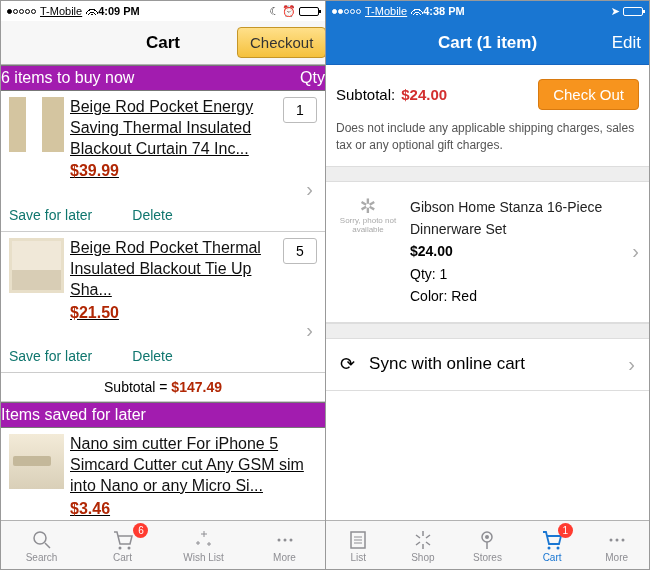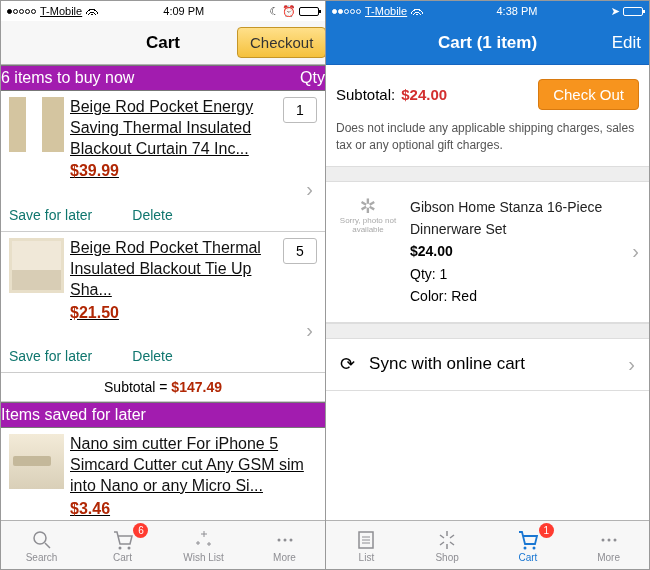--- a/index.html
+++ b/index.html
@@ -4,21 +4,21 @@
 <style>
 * { margin: 0; padding: 0; box-sizing: border-box; font-family: -apple-system, "Helvetica Neue", Arial, sans-serif; }
 body { background: #fff; width: 650px; height: 570px; display: flex; border: 1px solid #999; }
 .phone { width: 50%; height: 100%; display: flex; flex-direction: column; background: #fff; position: relative; }
 .phone + .phone { border-left: 1px solid #999; }
 
 
 .status { height: 20px; display: flex; align-items: center; font-size: 11px; padding: 0 6px; color: #000; }
 .status.blue { background: #1976d2; color: #fff; }
 .status .carrier { flex: 0 0 auto; display: flex; align-items: center; gap: 4px; text-decoration: underline; }
-.status .time { flex: 1; text-align: center; font-weight: 400; }
+.status .time { flex: 1; text-align: left; font-weight: 700; }
 .status .right { flex: 0 0 auto; display: flex; align-items: center; gap: 3px; }
 .dots { display: flex; gap: 1px; }
 .dot { width: 5px; height: 5px; border-radius: 50%; border: 1px solid currentColor; }
 .dot.f { background: currentColor; }
 .wifi::before { content: ""; display: inline-block; width: 12px; height: 10px; background: radial-gradient(circle at 50% 110%, currentColor 2px, transparent 2px), radial-gradient(circle at 50% 110%, transparent 3px, currentColor 3px, currentColor 4px, transparent 4px), radial-gradient(circle at 50% 110%, transparent 6px, currentColor 6px, currentColor 7px, transparent 7px); }
 .battery { width: 20px; height: 9px; border: 1px solid currentColor; border-radius: 2px; position: relative; }
 .battery::after { content: ""; position: absolute; right: -3px; top: 2px; width: 2px; height: 3px; background: currentColor; }
 .battery .fill { height: 100%; background: currentColor; }
 .battery.red .fill { background: #ff3b30; }
 
@@ -259,20 +259,28 @@
         <span>List</span>
       </div>
     <div class="tab">
         <svg viewBox="0 0 24 24">
           <g stroke="currentColor" stroke-width="1.5">
             <path d="M12 3v5M12 16v5M5 7l4 3M15 14l4 3M5 17l4-3M15 10l4-3"></path>
           </g>
         </svg>
         <span>Shop</span>
       </div>
+    <div class="tab">
+        <svg viewBox="0 0 24 24">
+          <circle cx="12" cy="9" r="5" fill="none" stroke="currentColor" stroke-width="1.5"></circle>
+          <circle cx="12" cy="9" r="2" fill="currentColor"></circle>
+          <path stroke="currentColor" stroke-width="1.5" d="M12 14v7"></path>
+        </svg>
+        <span>Stores</span>
+      </div>
     <div class="tab active">
         <svg viewBox="0 0 24 24">
           <path fill="none" stroke="currentColor" stroke-width="1.8" d="M3 4h3l3 12h10l2-8H7"></path>
           <circle cx="9" cy="20" r="1.5" fill="currentColor"></circle>
           <circle cx="18" cy="20" r="1.5" fill="currentColor"></circle>
         </svg>
         <span class="badge">1</span>
         <span>Cart</span>
       </div>
     <div class="tab">

